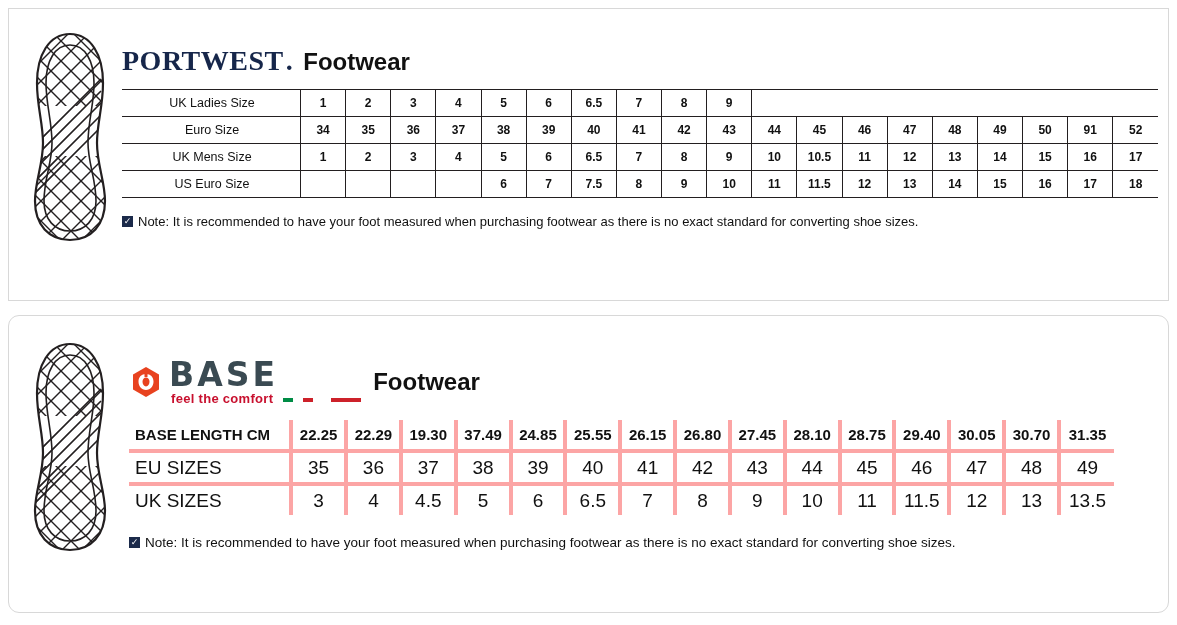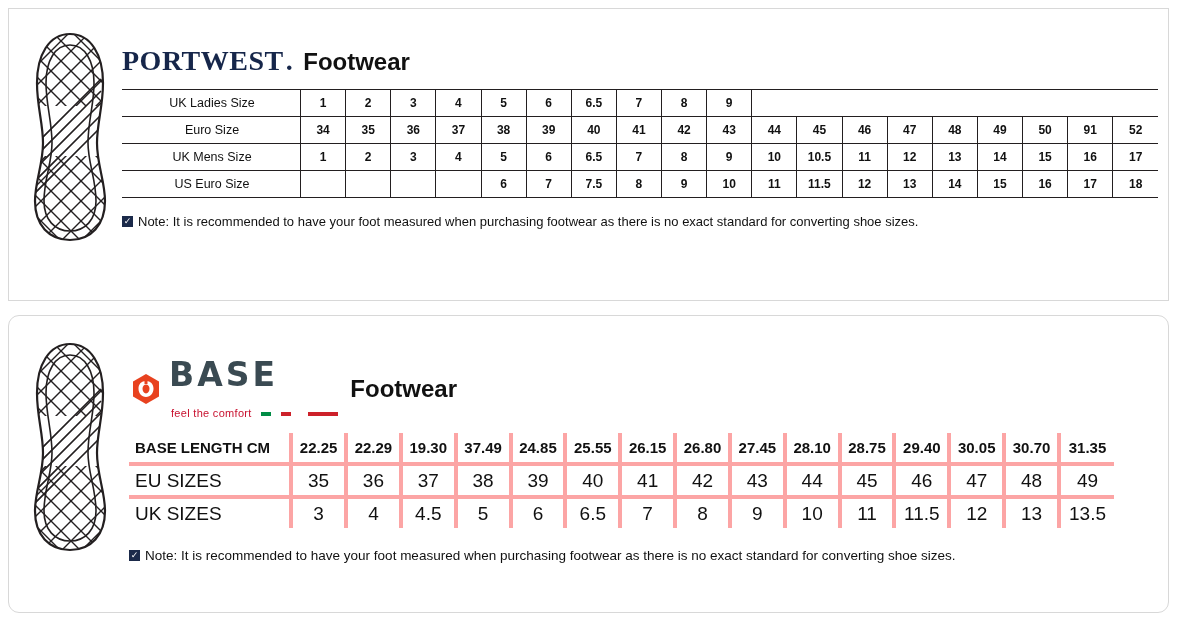--- a/index.html
+++ b/index.html
@@ -138,25 +138,26 @@
   .base-word-wrap { position: relative; }
   .base-word {
     font-family: "DejaVu Sans", sans-serif;
     font-size: 33px;
     font-weight: bold;
     letter-spacing: 3px;
     color: #3a4a52;
     line-height: 1;
   }
   .base-tagline {
-    font-size: 11px;
+    font-size: 13px;
     color: #c8102e;
     letter-spacing: 0.3px;
-    margin-top: 16px;
+    margin-top: 0;
     padding-left: 2px;
+    font-weight: bold;
   }
   .base-flag {
     display: inline-flex;
     vertical-align: middle;
     margin-left: 6px;
   }
   .base-flag span { display:inline-block; width:10px; height:4px; }
   .base-footwear {
     font-size: 24px;
     font-weight: bold;

